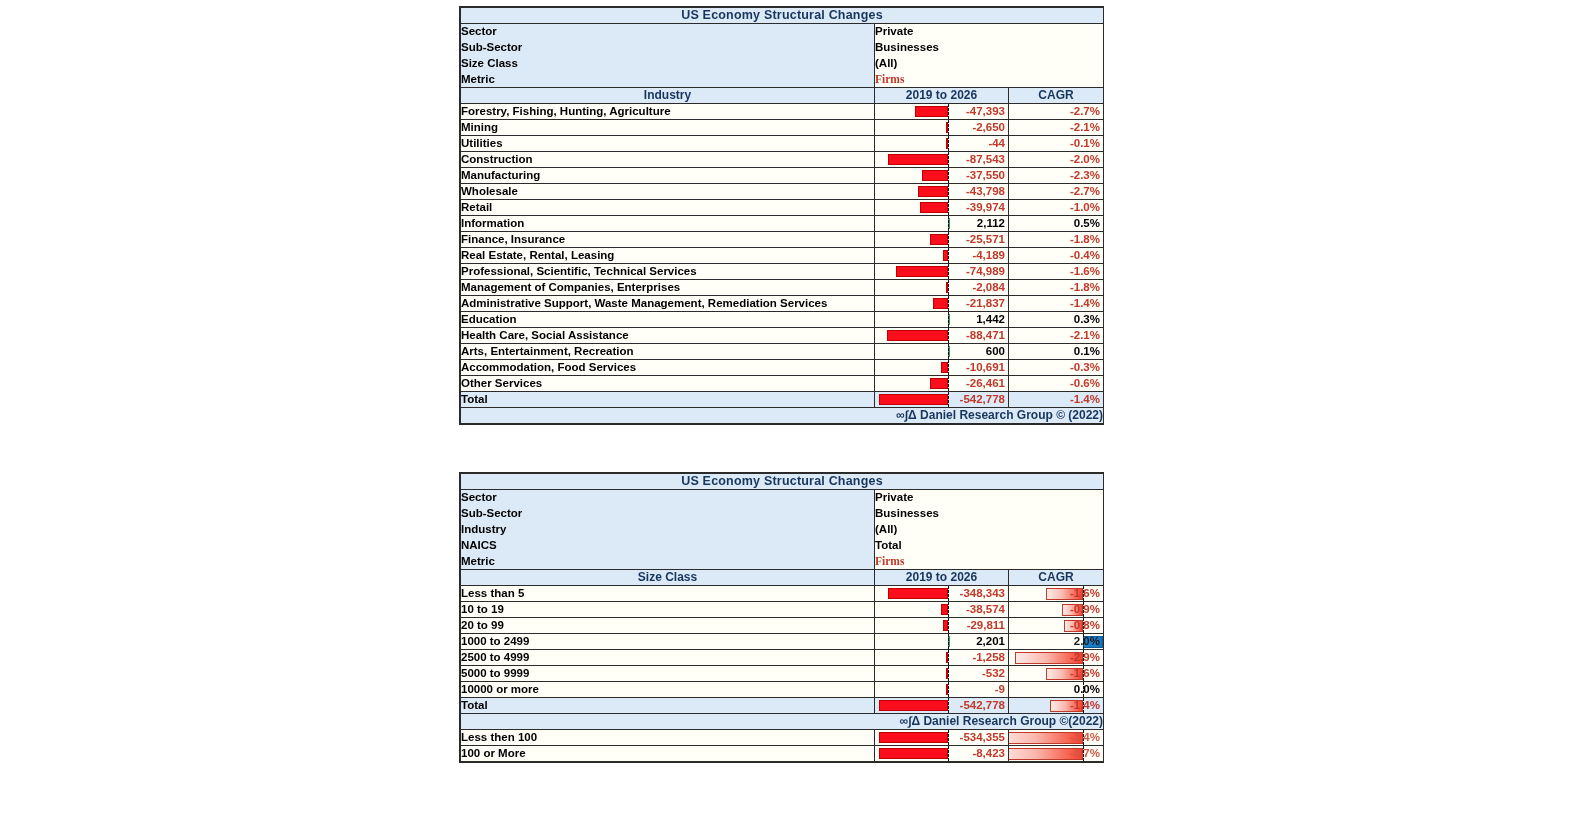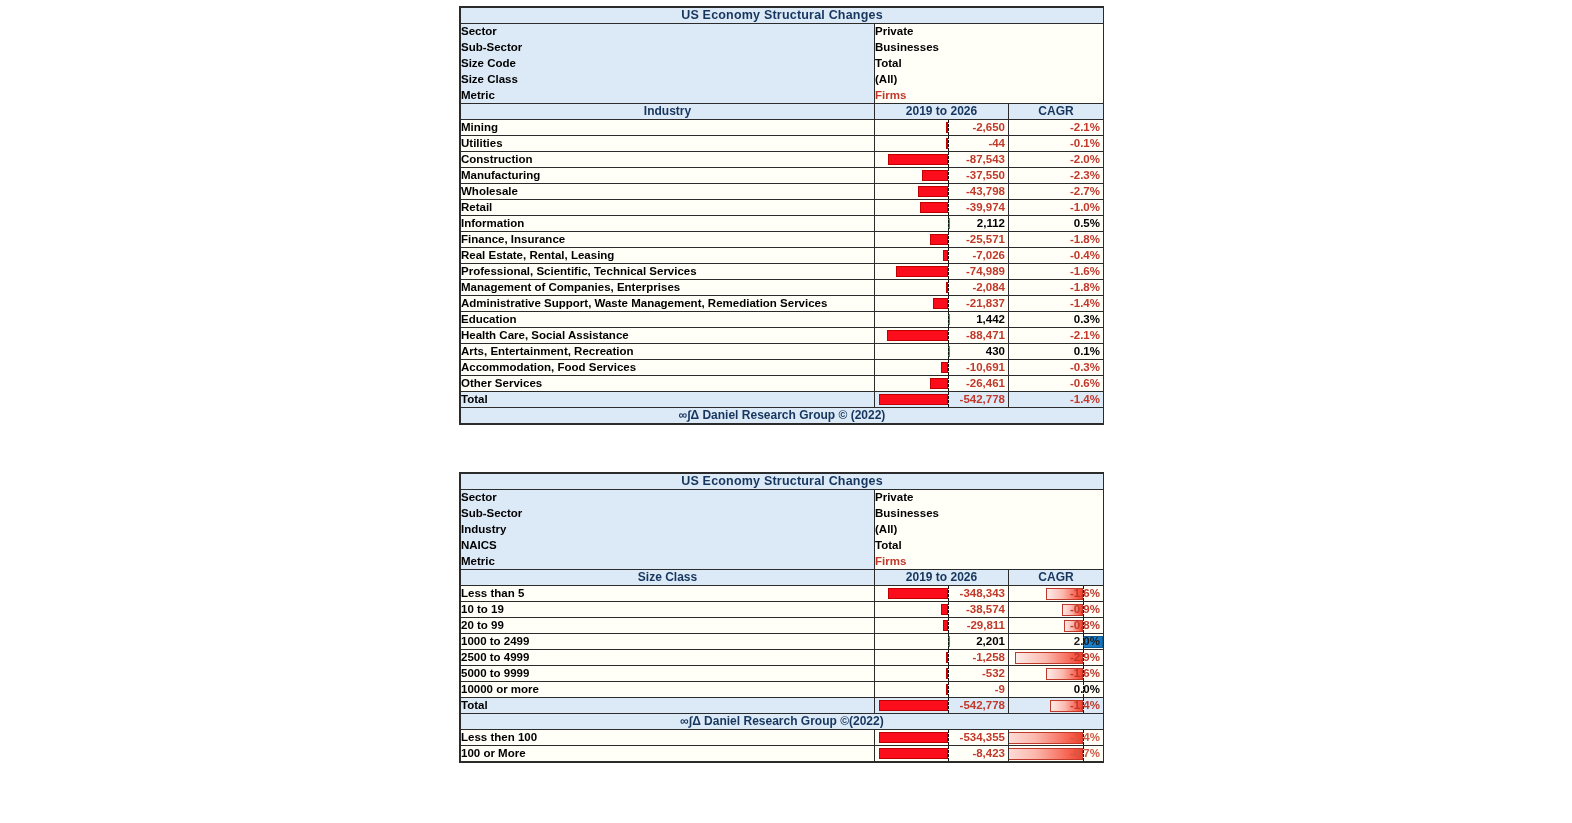--- a/index.html
+++ b/index.html
@@ -71,21 +71,21 @@
   }
   .filter-value {
     background: #fffef7;
     color: #000000;
     padding-left: 4px;
     border-bottom: none !important;
     border-top: none !important;
   }
   .filter-first .filter-label, .filter-first .filter-value { border-top: 1px solid #2b2b2b !important; }
   .filter-last  .filter-label, .filter-last  .filter-value { border-bottom: 1px solid #2b2b2b !important; }
-  .metric-value { color: #c0392b; }
+  .metric-value { color: #c0392b; font-family: Liberation Serif, serif; }
 
   
   .colhead {
     background: #dce9f7;
     color: #17365d;
     text-align: center;
     font-weight: bold;
     font-size: 12px;
   }
 
@@ -171,21 +171,21 @@
     background: linear-gradient(to right, #1f87d4 0%, #1473bd 100%);
     border: 1px solid #0f5c96;
     box-sizing: border-box;
     z-index: 1;
   }
 
   
   .footer {
     background: #dce9f7;
     color: #17365d;
-    text-align: center;
+    text-align: right;
     font-weight: bold;
     font-size: 12px;
   }
 </style>
 </head>
 <body>
 
 <div class="canvas">
 
   <div class="report" id="report-industry">
@@ -203,41 +203,48 @@
       <tbody id="industry-filters">
           <tr class="filter-first">
             <td class="filter-label">Sector</td>
             <td class="filter-value" colspan="2">Private</td>
           </tr>
           <tr>
             <td class="filter-label">Sub-Sector</td>
             <td class="filter-value" colspan="2">Businesses</td>
           </tr>
           <tr>
-            <td class="filter-label">Size Code</td>
-            <td class="filter-value" colspan="2">Total</td>
-          </tr>
-          <tr>
             <td class="filter-label">Size Class</td>
             <td class="filter-value" colspan="2">(All)</td>
           </tr>
           <tr class=" filter-last">
             <td class="filter-label">Metric</td>
             <td class="filter-value metric-value" colspan="2">Firms</td>
           </tr>
         </tbody>
       <tbody>
         <tr>
           <td class="colhead">Industry</td>
           <td class="colhead">2019 to 2026</td>
           <td class="colhead">CAGR</td>
         </tr>
       </tbody>
       <tbody id="industry-rows">
           <tr>
+            <td class="rowlabel">Forestry, Fishing, Hunting, Agriculture</td>
+            <td class="barcell">
+              <div class="bar-red" style="left: 40px; width: 33px;"></div>
+              <div class="zeroline" style="left: 73px;"></div>
+              <div class="val neg">-47,393</div>
+            </td>
+            <td class="datacell">
+              <div class="val neg">-2.7%</div>
+            </td>
+          </tr>
+          <tr>
             <td class="rowlabel">Mining</td>
             <td class="barcell">
               <div class="bar-red" style="left: 71px; width: 2px;"></div>
               <div class="zeroline" style="left: 73px;"></div>
               <div class="val neg">-2,650</div>
             </td>
             <td class="datacell">
               <div class="val neg">-2.1%</div>
             </td>
           </tr>
@@ -316,21 +323,21 @@
             </td>
             <td class="datacell">
               <div class="val neg">-1.8%</div>
             </td>
           </tr>
           <tr>
             <td class="rowlabel">Real Estate, Rental, Leasing</td>
             <td class="barcell">
               <div class="bar-red" style="left: 68px; width: 5px;"></div>
               <div class="zeroline" style="left: 73px;"></div>
-              <div class="val neg">-7,026</div>
+              <div class="val neg">-4,189</div>
             </td>
             <td class="datacell">
               <div class="val neg">-0.4%</div>
             </td>
           </tr>
           <tr>
             <td class="rowlabel">Professional, Scientific, Technical Services</td>
             <td class="barcell">
               <div class="bar-red" style="left: 21px; width: 52px;"></div>
               <div class="zeroline" style="left: 73px;"></div>
@@ -382,21 +389,21 @@
             </td>
             <td class="datacell">
               <div class="val neg">-2.1%</div>
             </td>
           </tr>
           <tr>
             <td class="rowlabel">Arts, Entertainment, Recreation</td>
             <td class="barcell">
               <div class="bar-green" style="left: 73px; width: 2px;"></div>
               <div class="zeroline" style="left: 73px;"></div>
-              <div class="val pos">430</div>
+              <div class="val pos">600</div>
             </td>
             <td class="datacell">
               <div class="val pos">0.1%</div>
             </td>
           </tr>
           <tr>
             <td class="rowlabel">Accommodation, Food Services</td>
             <td class="barcell">
               <div class="bar-red" style="left: 66px; width: 7px;"></div>
               <div class="zeroline" style="left: 73px;"></div>

